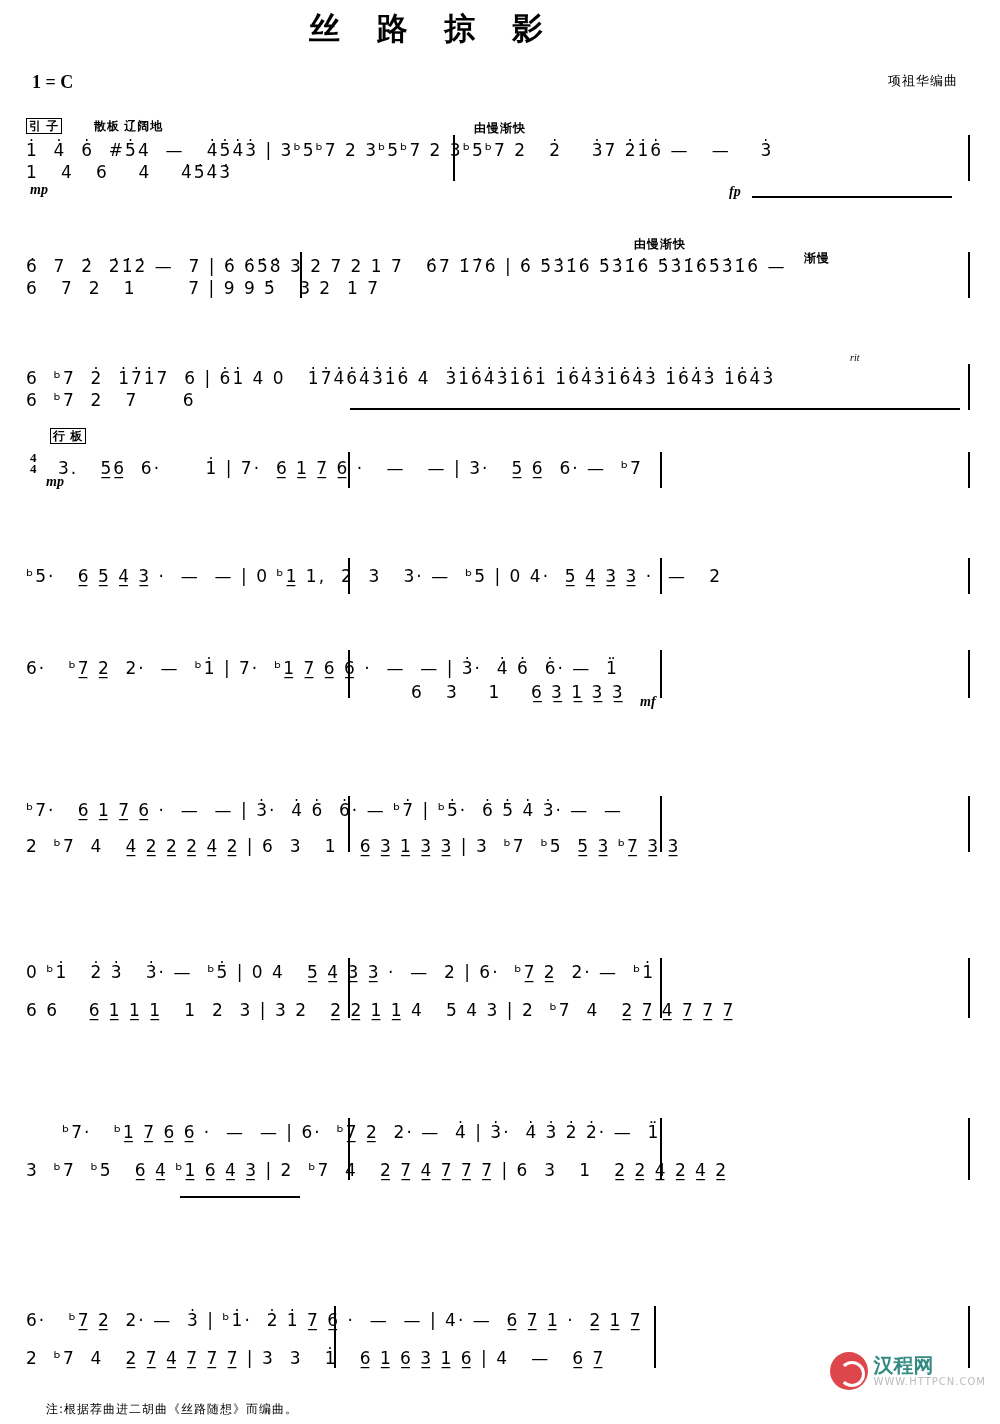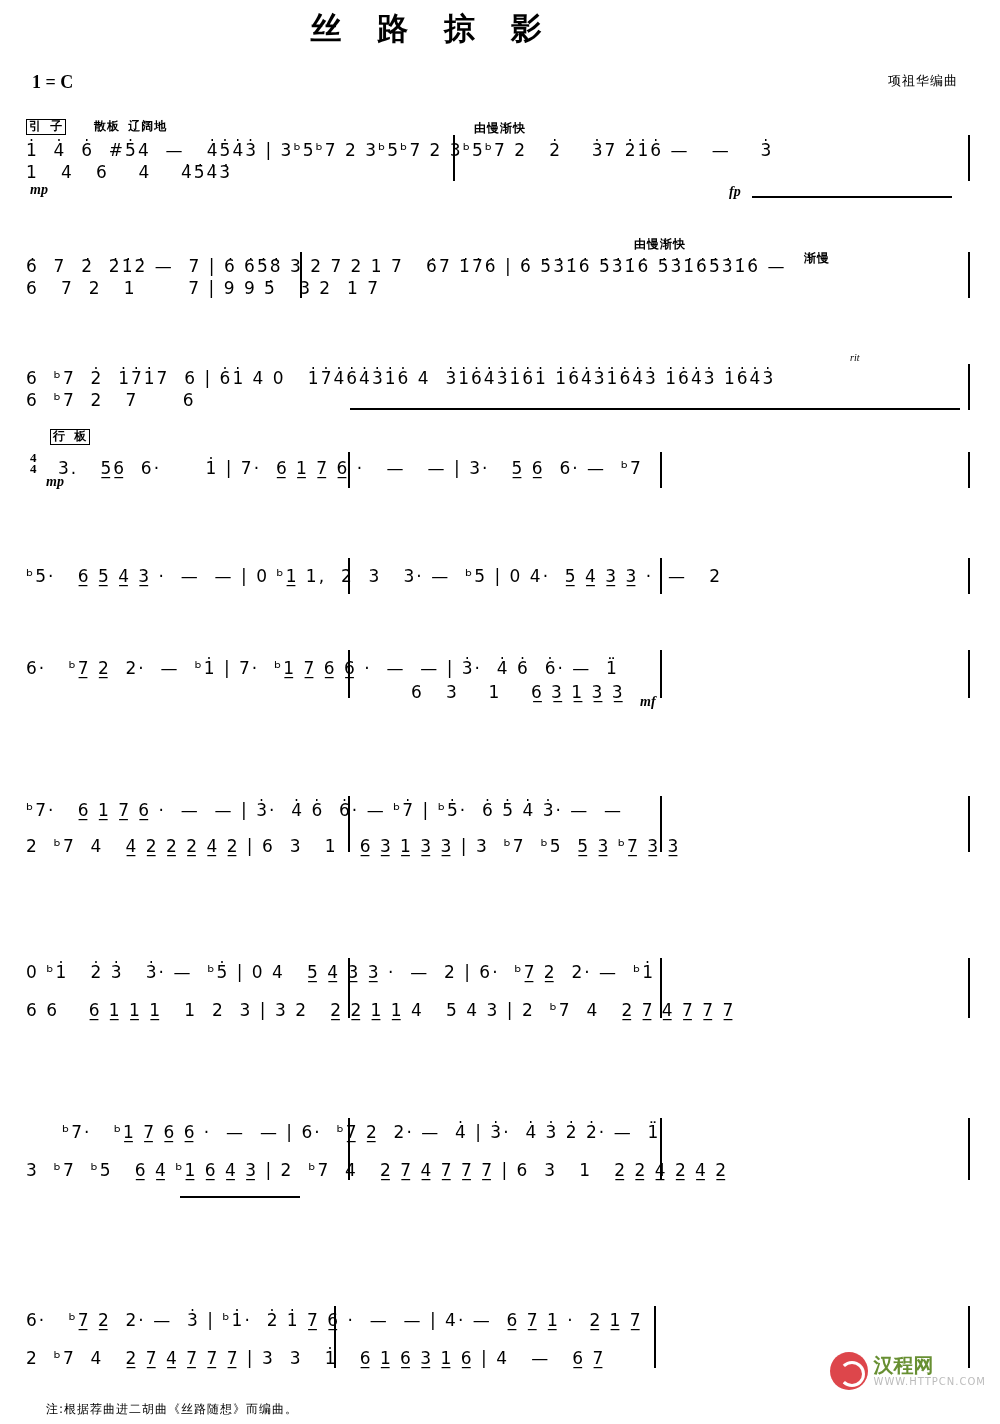--- a/index.html
+++ b/index.html
@@ -20,21 +20,21 @@
     width: 1000px;
     height: 1424px;
   }
   
   .title {
     position: absolute;
     top: 8px;
     left: 0;
     width: 852px;
     text-align: center;
-    font-family: Liberation Serif, serif;
+    font-family: Liberation Sans, sans-serif;
     font-weight: bold;
     font-size: 31px;
     letter-spacing: 14px;
     text-indent: 14px;
   }
   
   .key-sig {
     position: absolute;
     top: 72px;
     left: 32px;
@@ -52,21 +52,21 @@
   }
   .tempo-mark {
     position: absolute;
     font-family: "DejaVu Sans", sans-serif;
     font-size: 12px;
     font-weight: bold;
     letter-spacing: 1px;
   }
   .section-tag {
     position: absolute;
-    font-family: Liberation Mono, monospace;
+    font-family: Liberation Sans, sans-serif;
     font-size: 12px;
     font-weight: bold;
     letter-spacing: 1px;
   }
   .section-tag .boxed {
     border: 1px solid #000;
     padding: 0 2px;
   }
   .dyn {
     position: absolute;
@@ -137,21 +137,21 @@
     width: 20px;
     height: 20px;
     border: 3px solid #fff;
     border-radius: 50%;
     border-left-color: transparent;
   }
   .wm-text {
     font-family: "DejaVu Sans", sans-serif;
     font-size: 20px;
     font-weight: bold;
-    color: #4d7c0f;
+    color: #0f766e;
     line-height: 1.05;
   }
   .wm-sub {
     font-family: "DejaVu Sans", sans-serif;
     font-size: 10px;
     color: #b0b0b0;
     letter-spacing: 1px;
   }
 </style>
 </head>

